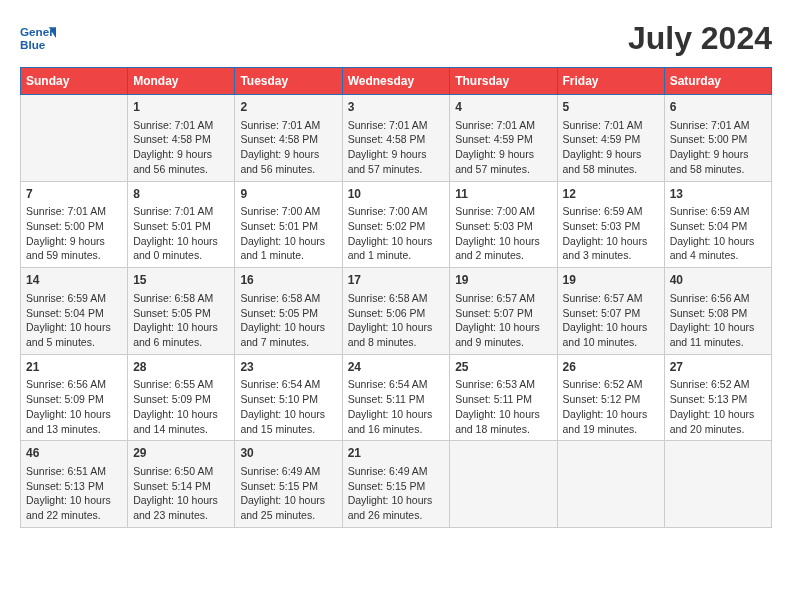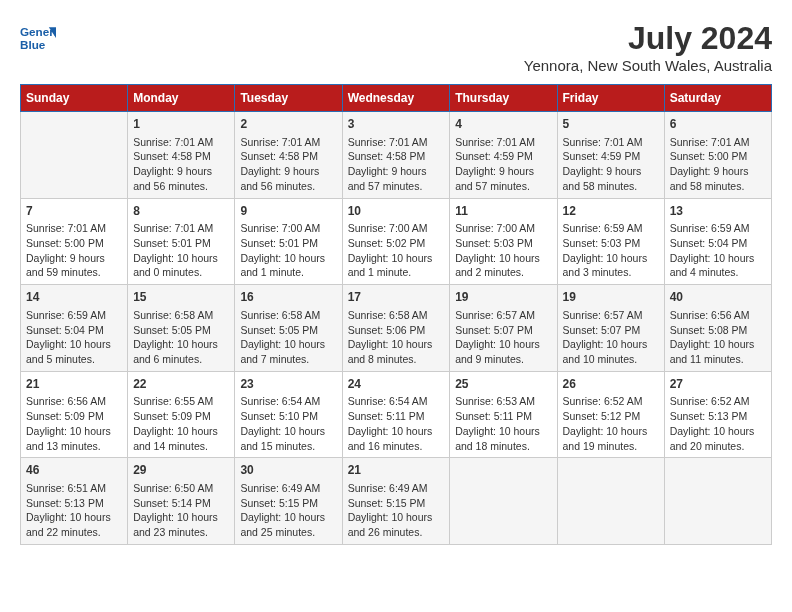--- a/index.html
+++ b/index.html
@@ -37,21 +37,21 @@
       font-size: 15px;
       color: #333;
       font-weight: normal;
     }
     table {
       width: 100%;
       border-collapse: collapse;
       font-size: 11px;
     }
     thead tr th {
-      background-color: #b91c1c;
+      background-color: #ef4444;
       color: #fff;
       text-align: left;
       padding: 6px 5px;
       font-size: 12px;
       font-weight: bold;
       border: 1px solid #2a6db5;
     }
     tbody tr td {
       border: 1px solid #ccc;
       vertical-align: top;
@@ -84,21 +84,20 @@
 <div class="header">
   <div class="logo">
     <svg class="logo-icon" viewBox="0 0 40 40" xmlns="http://www.w3.org/2000/svg">
       <text x="0" y="18" font-size="13" font-weight="bold" fill="#1a5fa8" font-family="Arial">General</text>
       <text x="0" y="32" font-size="13" font-weight="bold" fill="#1a5fa8" font-family="Arial">Blue</text>
       <polygon points="32,8 40,8 40,20" fill="#1a5fa8"></polygon>
     </svg>
   </div>
   <div class="title-block">
     <div class="month-title">July 2024</div>
-    <div class="location-title">Yennora, New South Wales, Australia</div>
   </div>
 </div>
 
 <table>
   <thead>
     <tr>
       <th>Sunday</th>
       <th>Monday</th>
       <th>Tuesday</th>
       <th>Wednesday</th>
@@ -194,21 +193,21 @@
           <span class="day-number">40</span>
           <div class="day-info">Sunrise: 6:56 AM<br>Sunset: 5:08 PM<br>Daylight: 10 hours and 11 minutes.</div>
         </td>
       </tr>
       <tr>
         <td>
           <span class="day-number">21</span>
           <div class="day-info">Sunrise: 6:56 AM<br>Sunset: 5:09 PM<br>Daylight: 10 hours and 13 minutes.</div>
         </td>
         <td>
-          <span class="day-number">22</span>
+          <span class="day-number">28</span>
           <div class="day-info">Sunrise: 6:55 AM<br>Sunset: 5:09 PM<br>Daylight: 10 hours and 14 minutes.</div>
         </td>
         <td>
           <span class="day-number">23</span>
           <div class="day-info">Sunrise: 6:54 AM<br>Sunset: 5:10 PM<br>Daylight: 10 hours and 15 minutes.</div>
         </td>
         <td>
           <span class="day-number">24</span>
           <div class="day-info">Sunrise: 6:54 AM<br>Sunset: 5:11 PM<br>Daylight: 10 hours and 16 minutes.</div>
         </td>

